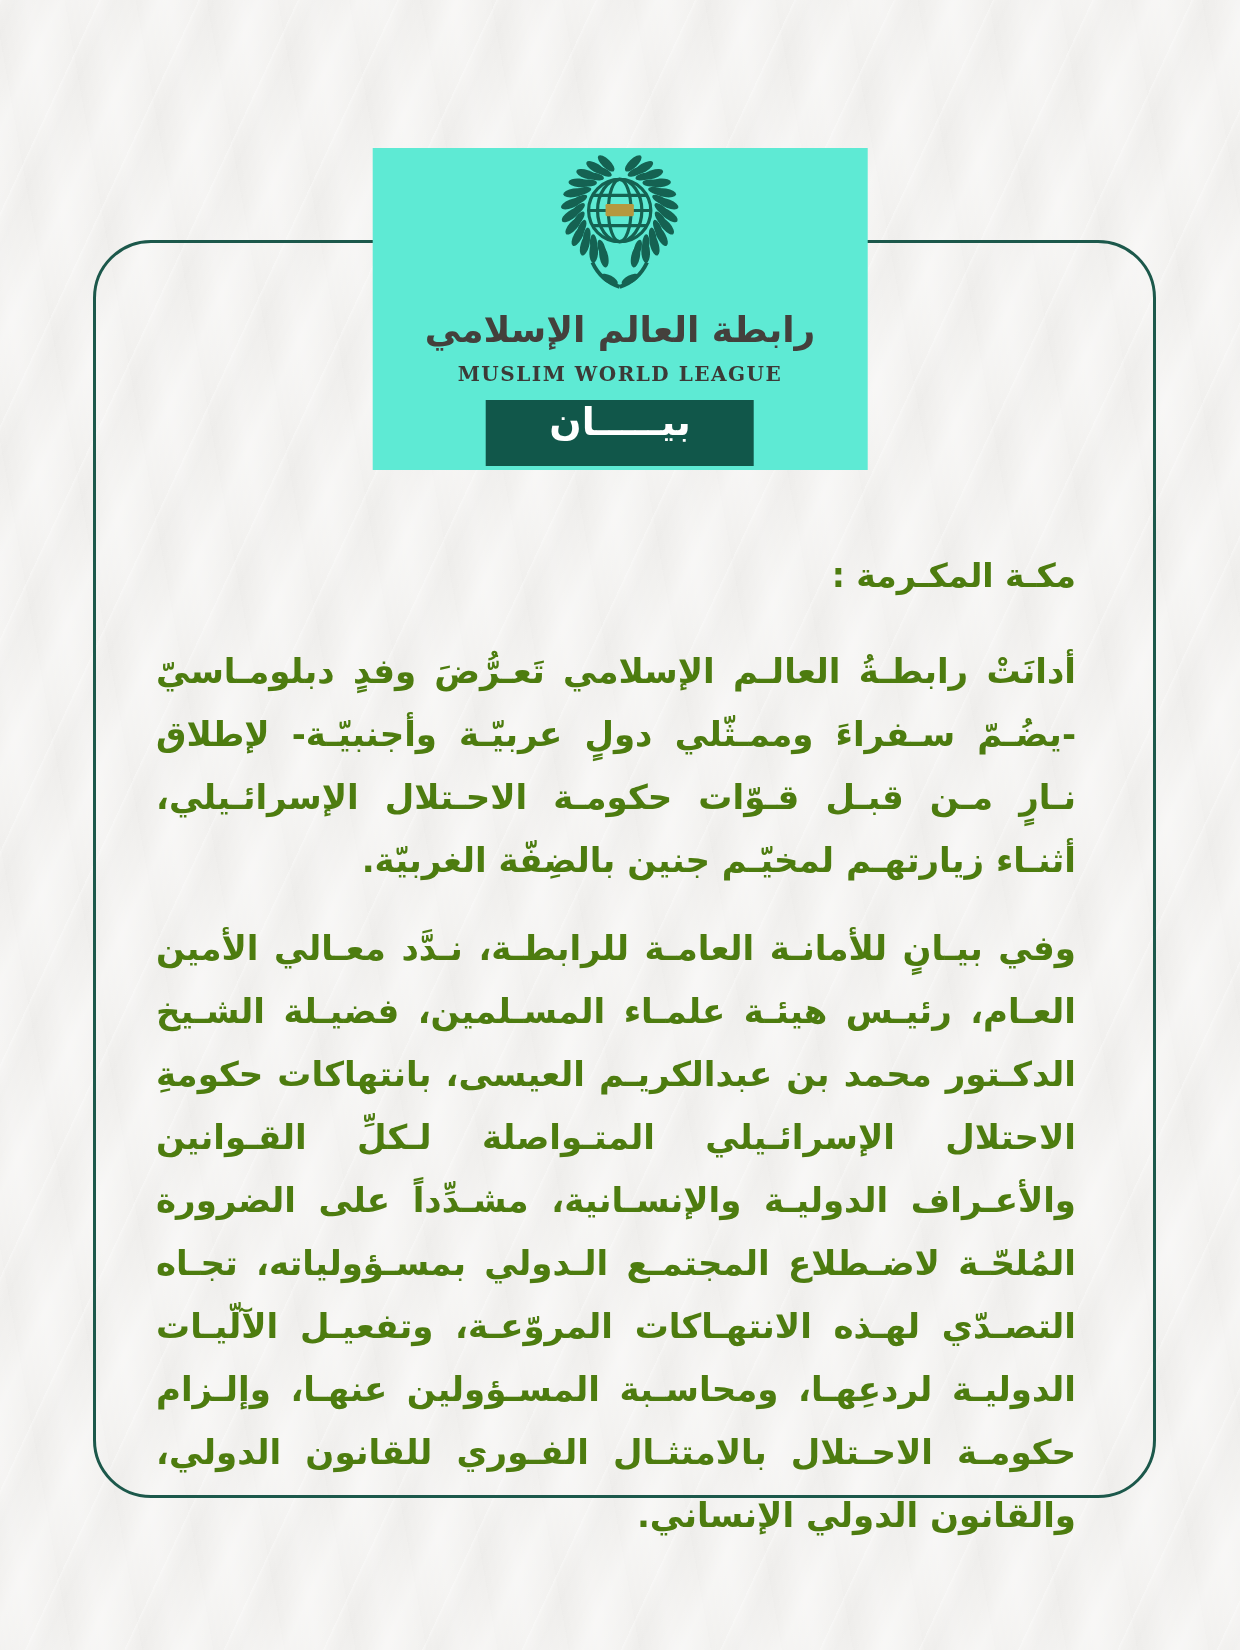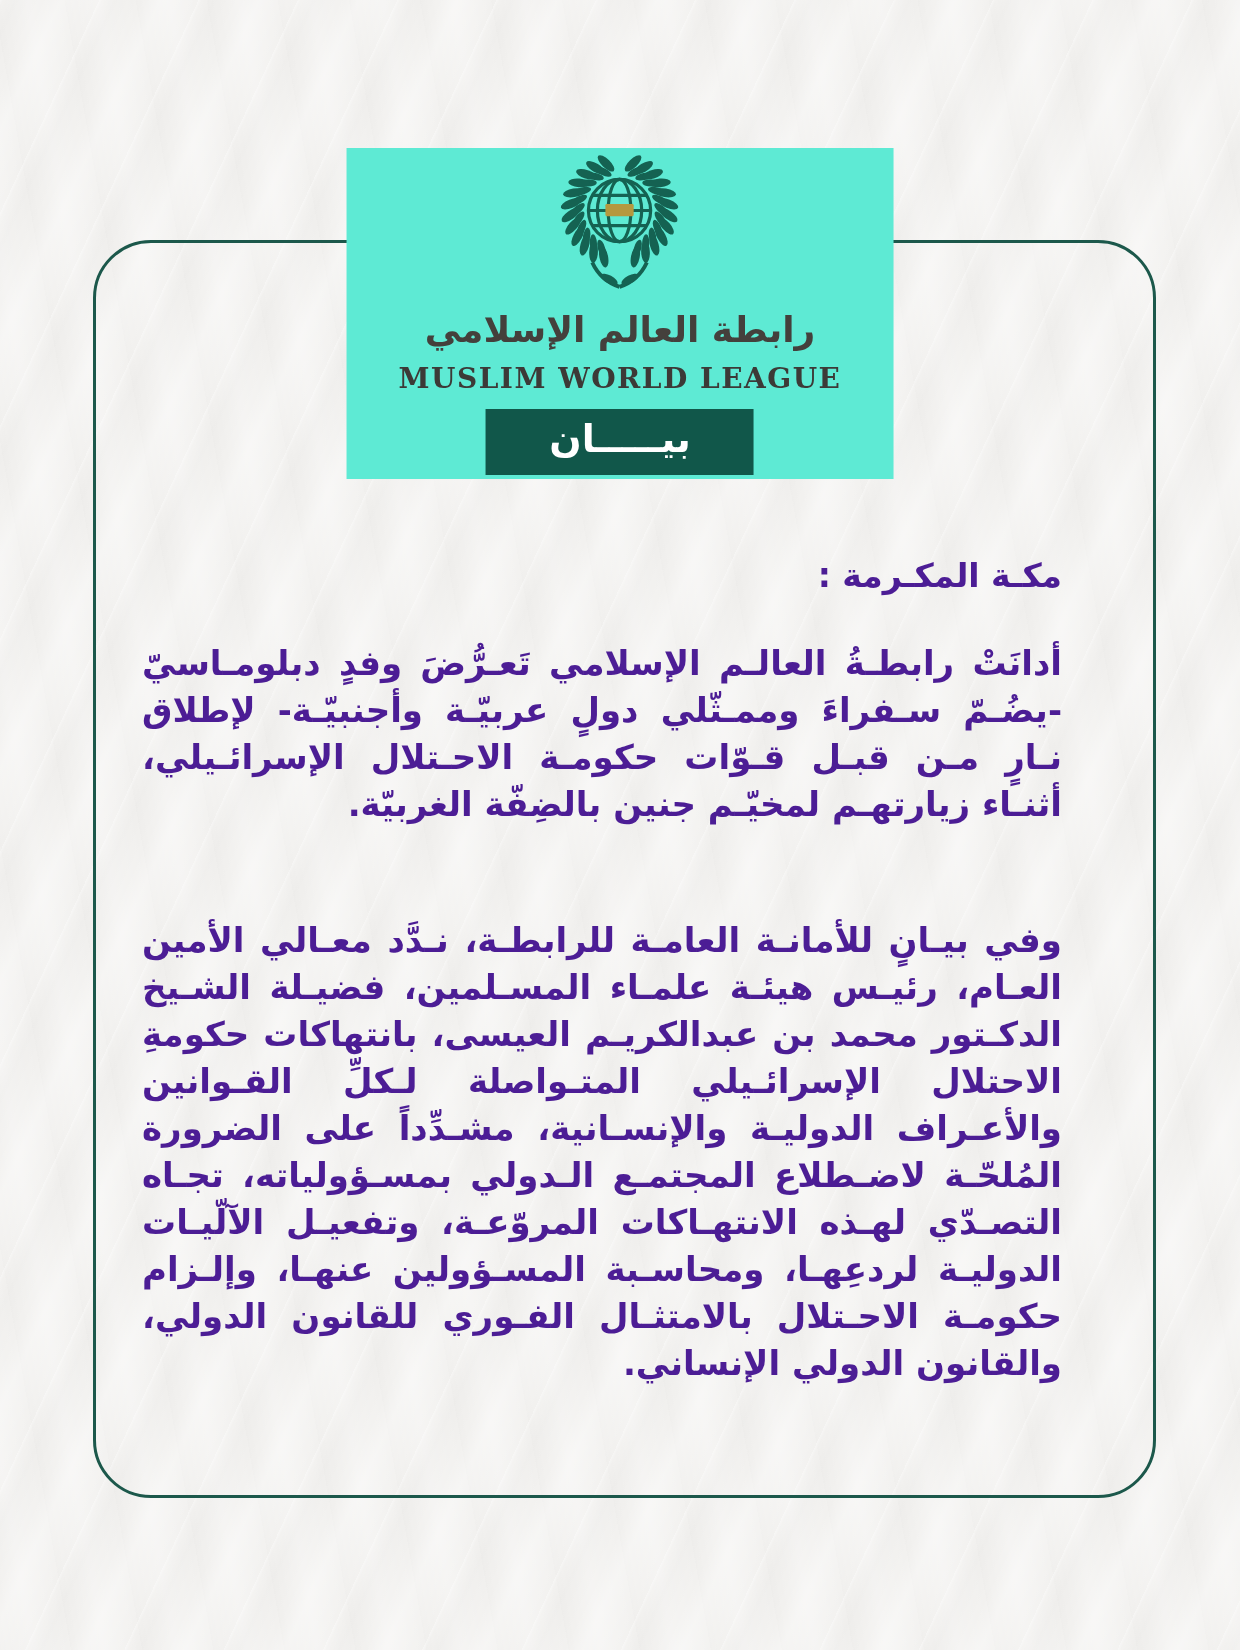--- a/index.html
+++ b/index.html
@@ -56,59 +56,58 @@
     font-size: 36px;
     font-weight: 700;
     line-height: 64px;
     color: #44403c;
     white-space: nowrap;
     direction: rtl;
   }
   .english-logotype {
     margin-top: 0px;
     font-family: "DejaVu Serif", serif;
-    font-size: 28px;
+    font-size: 20px;
     font-weight: 700;
     letter-spacing: 1.5px;
     color: #3c3a37;
     white-space: nowrap;
   }
   .banner {
     margin-top: 14px;
     min-width: 268px;
     height: 66px;
     background: #11574a;
     color: #ffffff;
     display: flex;
-    align-items: center;
     justify-content: center;
     font-size: 38px;
     font-weight: 700;
     direction: rtl;
     box-sizing: border-box;
     padding: 0 20px 6px 20px;
   }
   .content-text {
     position: absolute;
-    left: 142px;
+    left: 156px;
     width: 920px;
     direction: rtl;
-    color: #4c1d95;
+    color: #4d7c0f;
     font-weight: 700;
     z-index: 2;
   }
   .location-heading {
     top: 550px;
     font-size: 33px;
     line-height: 52px;
     text-align: right;
   }
   .para {
     font-size: 34px;
-    line-height: 47px;
+    line-height: 63px;
     text-align: justify;
     text-align-last: right;
   }
   .para-1 { top: 640px; }
   .para-2 { top: 917px; }
 </style>
 </head>
 <body>
 
 <div class="texture"></div>

